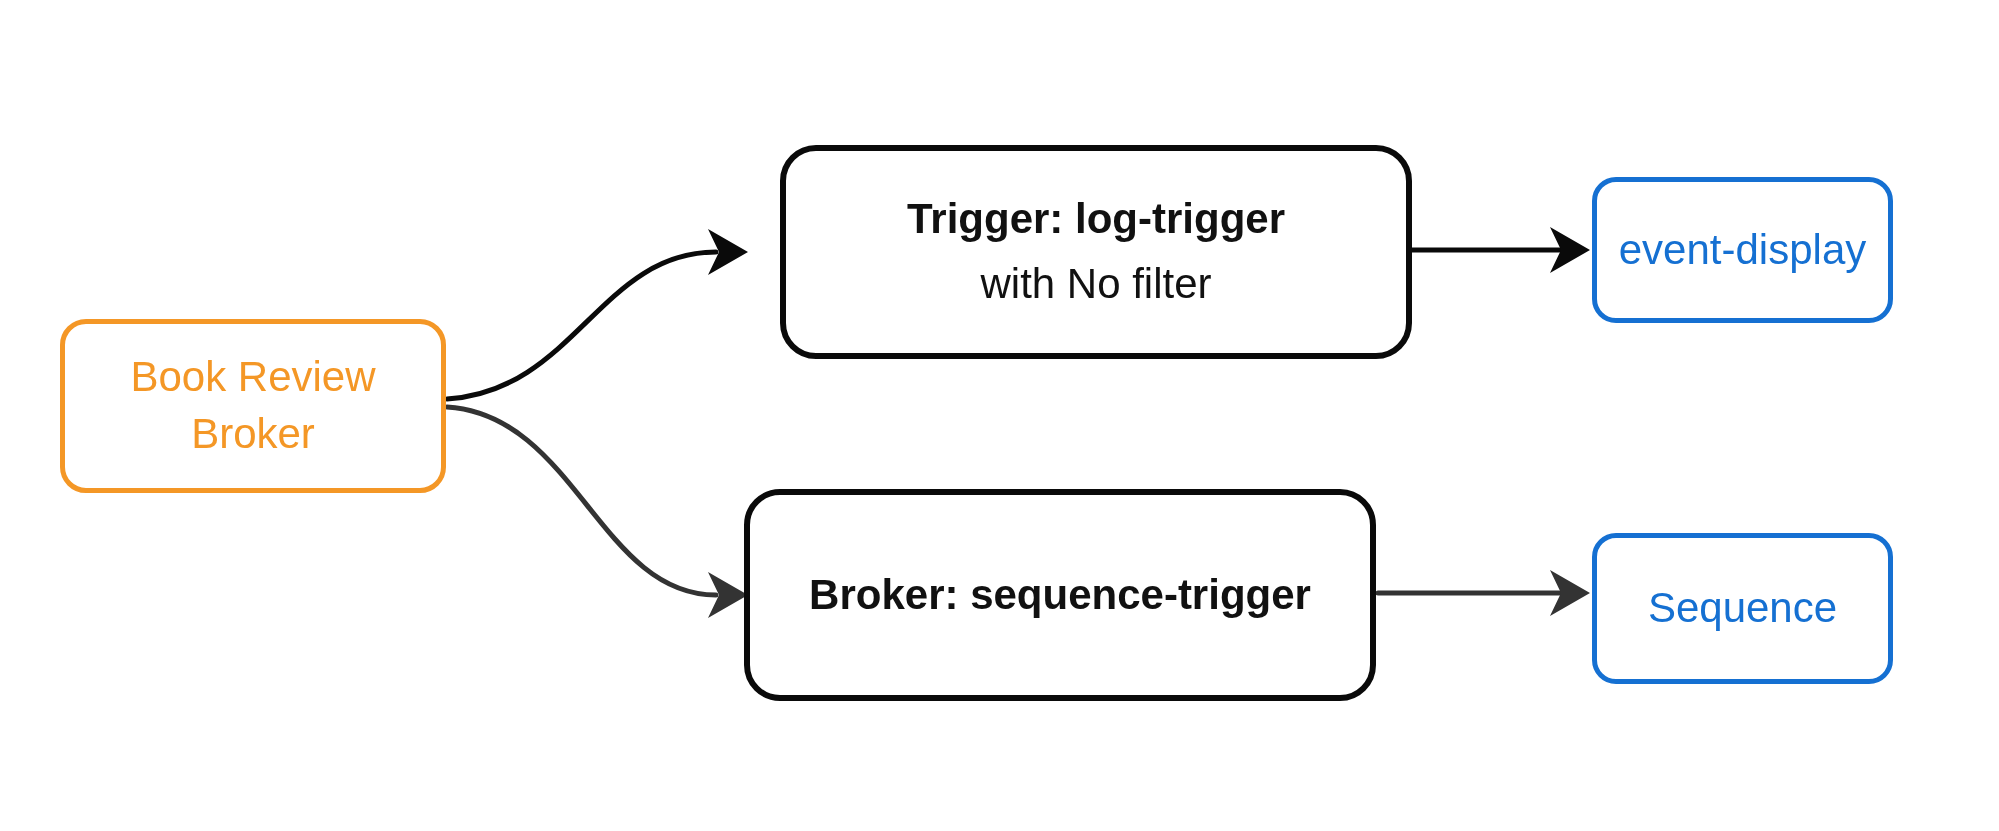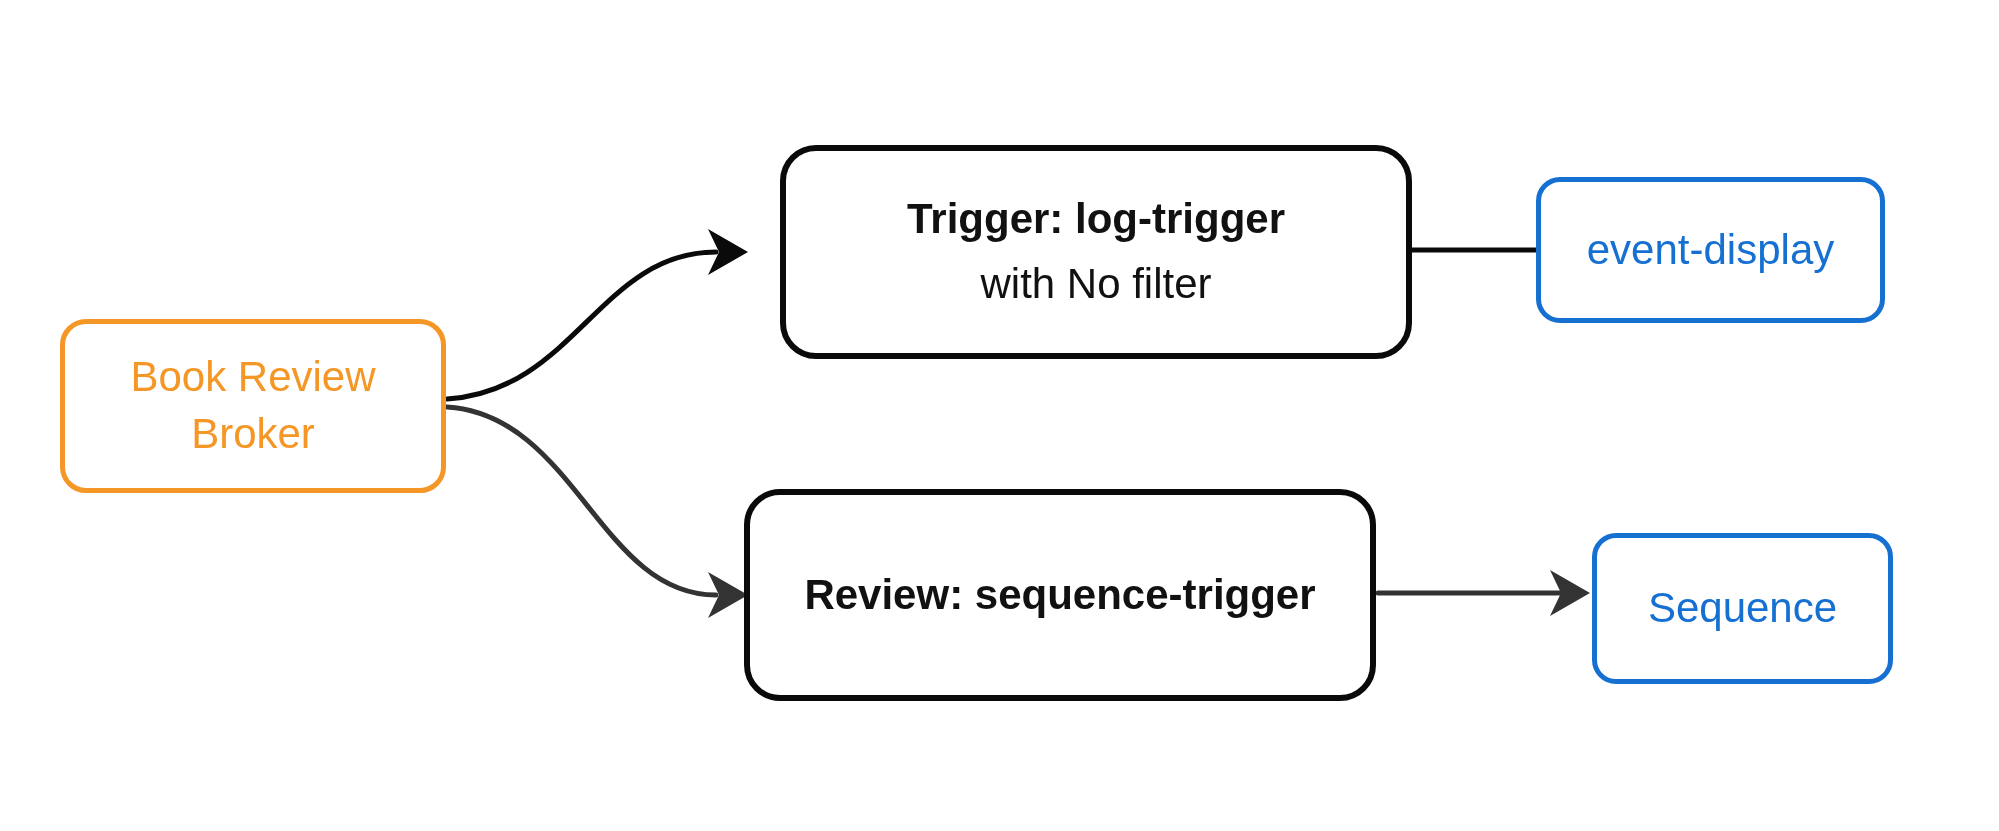--- a/index.html
+++ b/index.html
@@ -74,23 +74,23 @@
     margin-top: 8px;
   }
   .node-sink {
     border: 5px solid #1570D2;
     border-radius: 24px;
     color: #1570D2;
     font-size: 42px;
     line-height: 1.2;
   }
   .node-event-display {
-    left: 1536px;
+    left: 1592px;
     top: 177px;
-    width: 349px;
+    width: 301px;
     height: 146px;
     text-align: center;
   }
   .node-sequence {
     left: 1592px;
     top: 517px;
     width: 301px;
     height: 151px;
     margin-top: 16px;
   }
@@ -127,21 +127,21 @@
     <span class="label">Book Review
 Broker</span>
   </div>
 
   <div class="node node-trigger node-trigger-log">
     <span class="title">Trigger: log-trigger</span>
     <span class="subtitle">with No filter</span>
   </div>
 
   <div class="node node-trigger node-trigger-sequence">
-    <span class="title">Review: sequence-trigger</span>
+    <span class="title">Broker: sequence-trigger</span>
   </div>
 
   <div class="node node-sink node-event-display">
     <span class="label">event-display</span>
   </div>
 
   <div class="node node-sink node-sequence">
     <span class="label">Sequence</span>
   </div>
 

